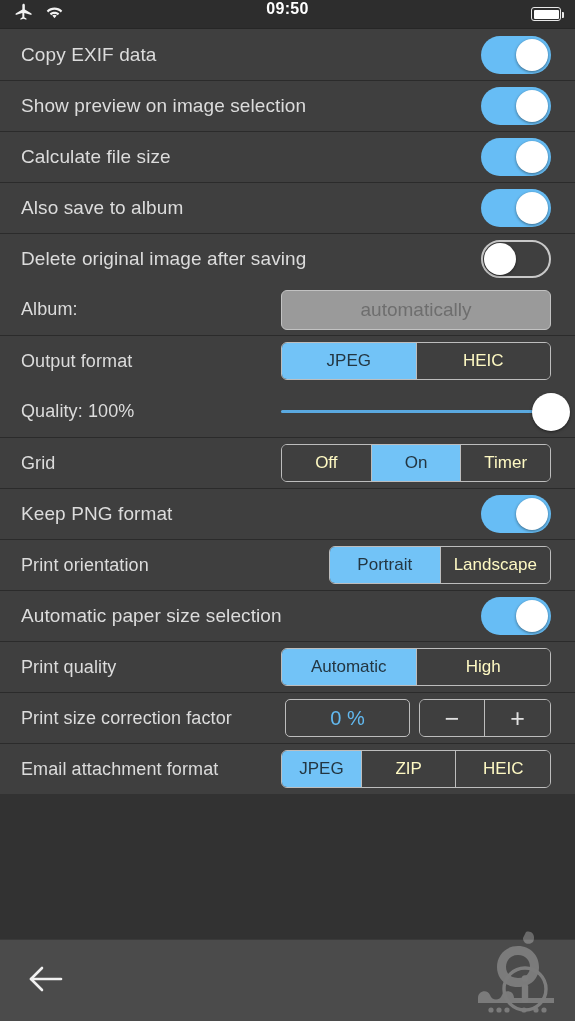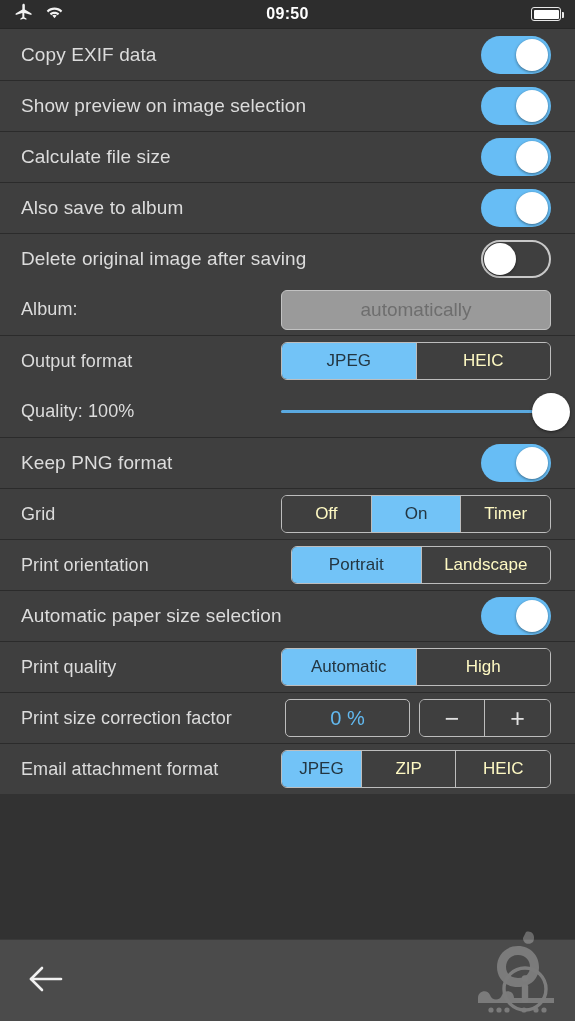--- a/index.html
+++ b/index.html
@@ -18,21 +18,20 @@
     background: #323232;
     display: flex;
     flex-direction: column;
   }
 
   
   .statusbar {
     height: 28px;
     background: #2d2d2d;
     display: flex;
-    align-items: center;
     padding: 0 14px;
     flex: 0 0 auto;
     position: relative;
   }
   .sb-left { display: flex; align-items: center; gap: 10px; }
   .sb-center {
     position: absolute;
     left: 0; right: 0;
     text-align: center;
     color: #ffffff;
@@ -334,43 +333,43 @@
       <div class="ctl">
         <div class="slider">
           <div class="track"></div>
           <div class="fill" style="width:100%"></div>
           <div class="thumb" style="left:100%"></div>
         </div>
       </div>
     </div>
 
     <div class="row sep-top">
-      <span class="label">Keep PNG format</span>
-      <div class="ctl">
-        <div class="switch on">
-            <span class="knob"></span>
-          </div>
-      </div>
-    </div>
-
-    <div class="row sep-top">
       <span class="label sm">Grid</span>
       <div class="ctl">
         <div class="seg" style="width:270px">
           <div class="segbtn" style="flex:1">Off</div>
           <div class="segbtn sel" style="flex:1">On</div>
           <div class="segbtn" style="flex:1">Timer</div>
         </div>
       </div>
     </div>
 
     <div class="row sep-top">
+      <span class="label">Keep PNG format</span>
+      <div class="ctl">
+        <div class="switch on">
+            <span class="knob"></span>
+          </div>
+      </div>
+    </div>
+
+    <div class="row sep-top">
       <span class="label sm">Print orientation</span>
       <div class="ctl">
-        <div class="seg" style="width:260px">
+        <div class="seg" style="width:222px">
           <div class="segbtn sel" style="flex:1">Portrait</div>
           <div class="segbtn" style="flex:1">Landscape</div>
         </div>
       </div>
     </div>
 
     <div class="row sep-top">
       <span class="label">Automatic paper size selection</span>
       <div class="ctl">
         <div class="switch on">

